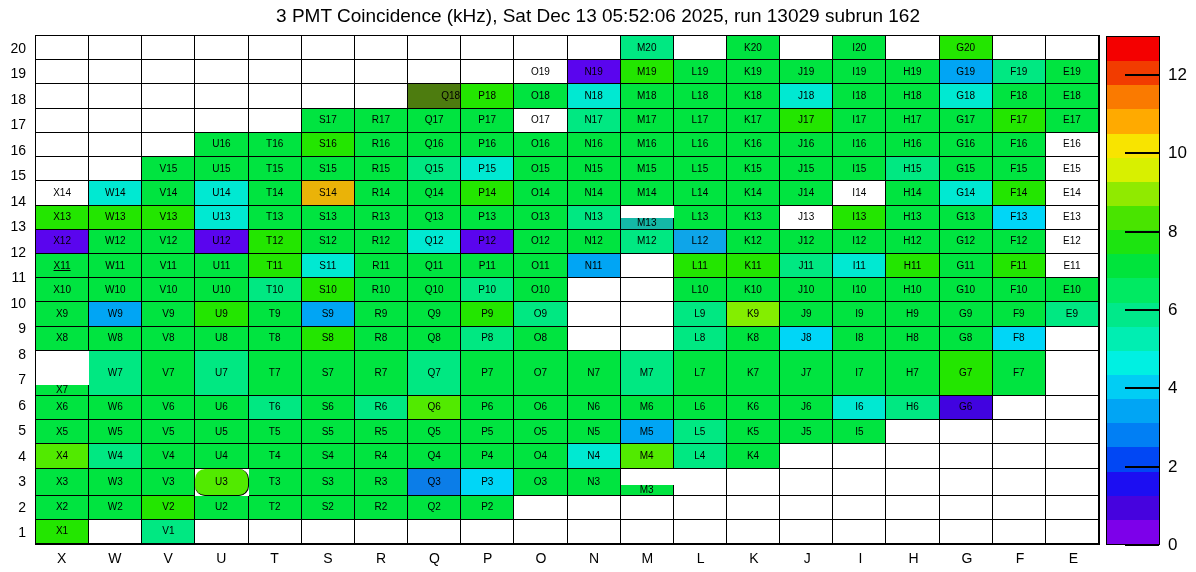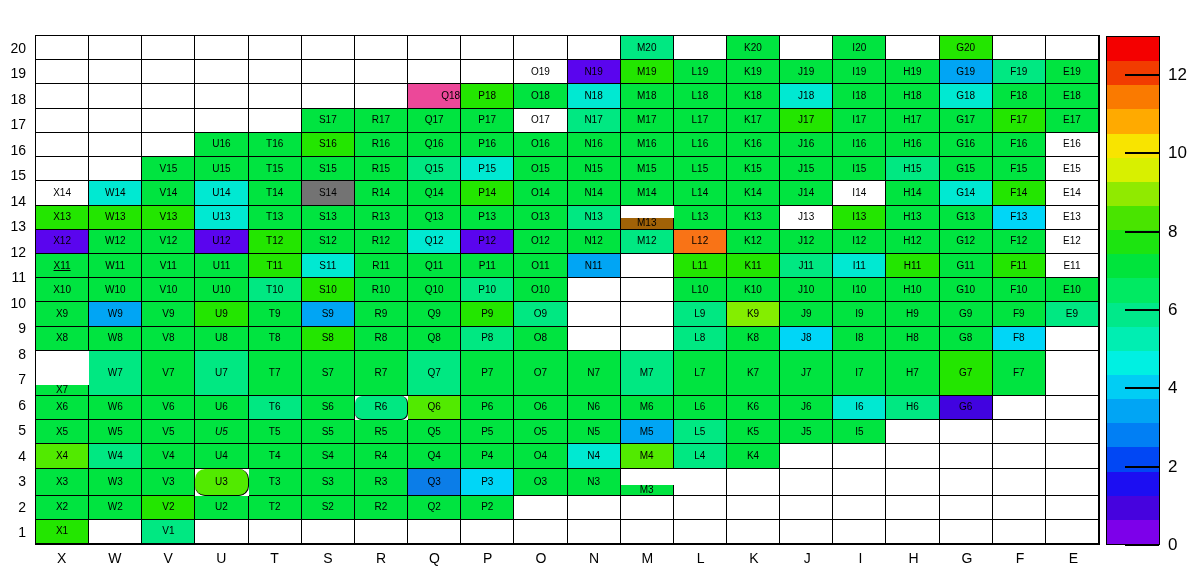--- a/index.html
+++ b/index.html
@@ -26,20 +26,21 @@
             display:flex;flex-direction:column;}
   .band{flex:1;}
   .cbticks{position:absolute;left:1106px;top:36px;width:90px;height:509px;pointer-events:none;}
   .tickline{position:absolute;right:37px;width:34px;height:2px;background:#000;}
   .ticklab{position:absolute;left:62px;font-size:17px;height:18px;line-height:18px;}
 </style>
 </head>
 <body>
 
 <div class="figure">
+  <div class="title">3 PMT Coincidence (kHz), Sat Dec 13 05:52:06 2025, run 13029 subrun 162</div>
   <div class="yaxis">
       <div class="ylab">20</div>
       <div class="ylab">19</div>
       <div class="ylab">18</div>
       <div class="ylab">17</div>
       <div class="ylab">16</div>
       <div class="ylab">15</div>
       <div class="ylab">14</div>
       <div class="ylab">13</div>
       <div class="ylab">12</div>
@@ -126,21 +127,21 @@
       <div class="cell" style="background: rgb(0, 228, 64);">
         <span>E19</span>
       </div>
       <div class="cell"></div>
       <div class="cell"></div>
       <div class="cell"></div>
       <div class="cell"></div>
       <div class="cell"></div>
       <div class="cell"></div>
       <div class="cell"></div>
-      <div class="cell" style="background: #ec4899; padding-left: 33px;">
+      <div class="cell" style="background: #4d7c0f; padding-left: 33px;">
         <span>Q18</span>
       </div>
       <div class="cell" style="background: rgb(35, 230, 0);">
         <span>P18</span>
       </div>
       <div class="cell" style="background: rgb(0, 228, 64);">
         <span>O18</span>
       </div>
       <div class="cell" style="background: rgb(0, 233, 210);">
         <span>N18</span>
@@ -340,21 +341,21 @@
       </div>
       <div class="cell" style="background: rgb(0, 228, 64);">
         <span>V14</span>
       </div>
       <div class="cell" style="background: rgb(0, 233, 210);">
         <span>U14</span>
       </div>
       <div class="cell" style="background: rgb(0, 228, 64);">
         <span>T14</span>
       </div>
-      <div class="cell" style="background: #737373;">
+      <div class="cell" style="background: #eab308;">
         <span>S14</span>
       </div>
       <div class="cell" style="background: rgb(0, 228, 64);">
         <span>R14</span>
       </div>
       <div class="cell" style="background: rgb(0, 228, 64);">
         <span>Q14</span>
       </div>
       <div class="cell" style="background: rgb(35, 230, 0);">
         <span>P14</span>
@@ -418,21 +419,21 @@
       </div>
       <div class="cell" style="background: rgb(0, 228, 64);">
         <span>P13</span>
       </div>
       <div class="cell" style="background: rgb(0, 228, 64);">
         <span>O13</span>
       </div>
       <div class="cell" style="background: rgb(0, 232, 130);">
         <span>N13</span>
       </div>
-      <div class="cell" style="background: #a16207; margin-top: 12px;">
+      <div class="cell" style="background: #14b8a6; margin-top: 12px;">
         <span>M13</span>
       </div>
       <div class="cell" style="background: rgb(0, 228, 64);">
         <span>L13</span>
       </div>
       <div class="cell" style="background: rgb(0, 228, 64);">
         <span>K13</span>
       </div>
       <div class="cell" style="background: rgb(255, 255, 255);">
         <span>J13</span>
@@ -481,21 +482,21 @@
       </div>
       <div class="cell" style="background: rgb(0, 228, 64);">
         <span>O12</span>
       </div>
       <div class="cell" style="background: rgb(0, 228, 64);">
         <span>N12</span>
       </div>
       <div class="cell" style="background: rgb(0, 232, 130);">
         <span>M12</span>
       </div>
-      <div class="cell" style="background: #f97316;">
+      <div class="cell" style="background: #0ea5e9;">
         <span>L12</span>
       </div>
       <div class="cell" style="background: rgb(0, 228, 64);">
         <span>K12</span>
       </div>
       <div class="cell" style="background: rgb(0, 228, 64);">
         <span>J12</span>
       </div>
       <div class="cell" style="background: rgb(0, 228, 64);">
         <span>I12</span>
@@ -805,21 +806,21 @@
       </div>
       <div class="cell" style="background: rgb(0, 228, 64);">
         <span>U6</span>
       </div>
       <div class="cell" style="background: rgb(0, 232, 130);">
         <span>T6</span>
       </div>
       <div class="cell" style="background: rgb(0, 228, 64);">
         <span>S6</span>
       </div>
-      <div class="cell" style="background: rgb(0, 232, 130); border-radius: 7px;">
+      <div class="cell" style="background: rgb(0, 232, 130);">
         <span>R6</span>
       </div>
       <div class="cell" style="background: rgb(82, 234, 0);">
         <span>Q6</span>
       </div>
       <div class="cell" style="background: rgb(0, 228, 64);">
         <span>P6</span>
       </div>
       <div class="cell" style="background: rgb(0, 228, 64);">
         <span>O6</span>
@@ -852,21 +853,21 @@
       <div class="cell"></div>
       <div class="cell" style="background: rgb(0, 228, 64);">
         <span>X5</span>
       </div>
       <div class="cell" style="background: rgb(0, 228, 64);">
         <span>W5</span>
       </div>
       <div class="cell" style="background: rgb(0, 228, 64);">
         <span>V5</span>
       </div>
-      <div class="cell" style="background: rgb(0, 228, 64); font-style: italic;">
+      <div class="cell" style="background: rgb(0, 228, 64);">
         <span>U5</span>
       </div>
       <div class="cell" style="background: rgb(0, 228, 64);">
         <span>T5</span>
       </div>
       <div class="cell" style="background: rgb(0, 228, 64);">
         <span>S5</span>
       </div>
       <div class="cell" style="background: rgb(0, 228, 64);">
         <span>R5</span>

